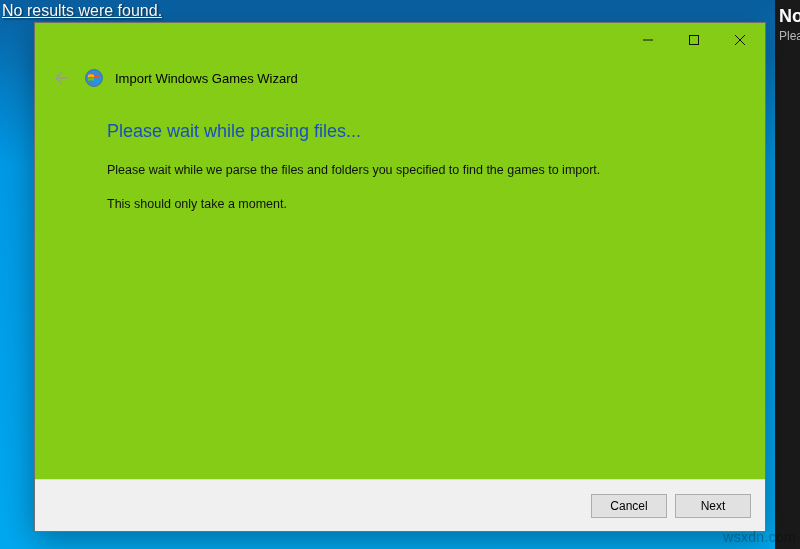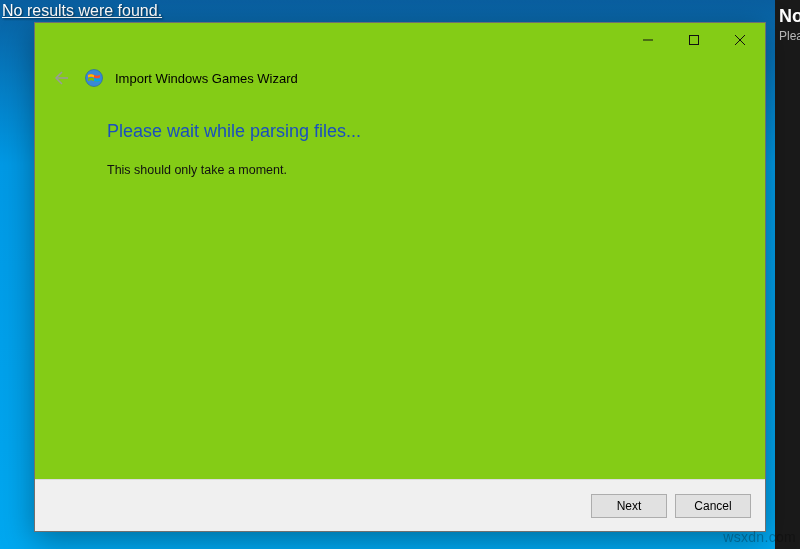--- a/index.html
+++ b/index.html
@@ -203,23 +203,24 @@
         <path d="M3 9.5 Q6 8 9 9.5 Q12 11 15 9.5 L15 12 Q12 13.5 9 12 Q6 10.5 3 12 Z" fill="#7db900"></path>
         <path d="M3 6 Q6 4.5 9 6 L9 8.5 Q6 7 3 8.5 Z" fill="#ffb900"></path>
         <path d="M9 9.5 Q12 11 15 9.5 L15 12 Q12 13.5 9 12 Z" fill="#00a1f1"></path>
       </svg>
     </span>
     <span class="window-title">Import Windows Games Wizard</span>
   </div>
 
   <div class="content">
     <h1 class="main-heading">Please wait while parsing files...</h1>
+    <p class="body-text">Please wait while we parse the files and folders you specified to find the games to import.</p>
     <p class="body-text">This should only take a moment.</p>
   </div>
 
   <div class="footer">
+    <button>Cancel</button>
     <button>Next</button>
-    <button>Cancel</button>
   </div>
 
 </div>
 
 <div class="watermark">wsxdn.com</div>
 
 </body></html>

